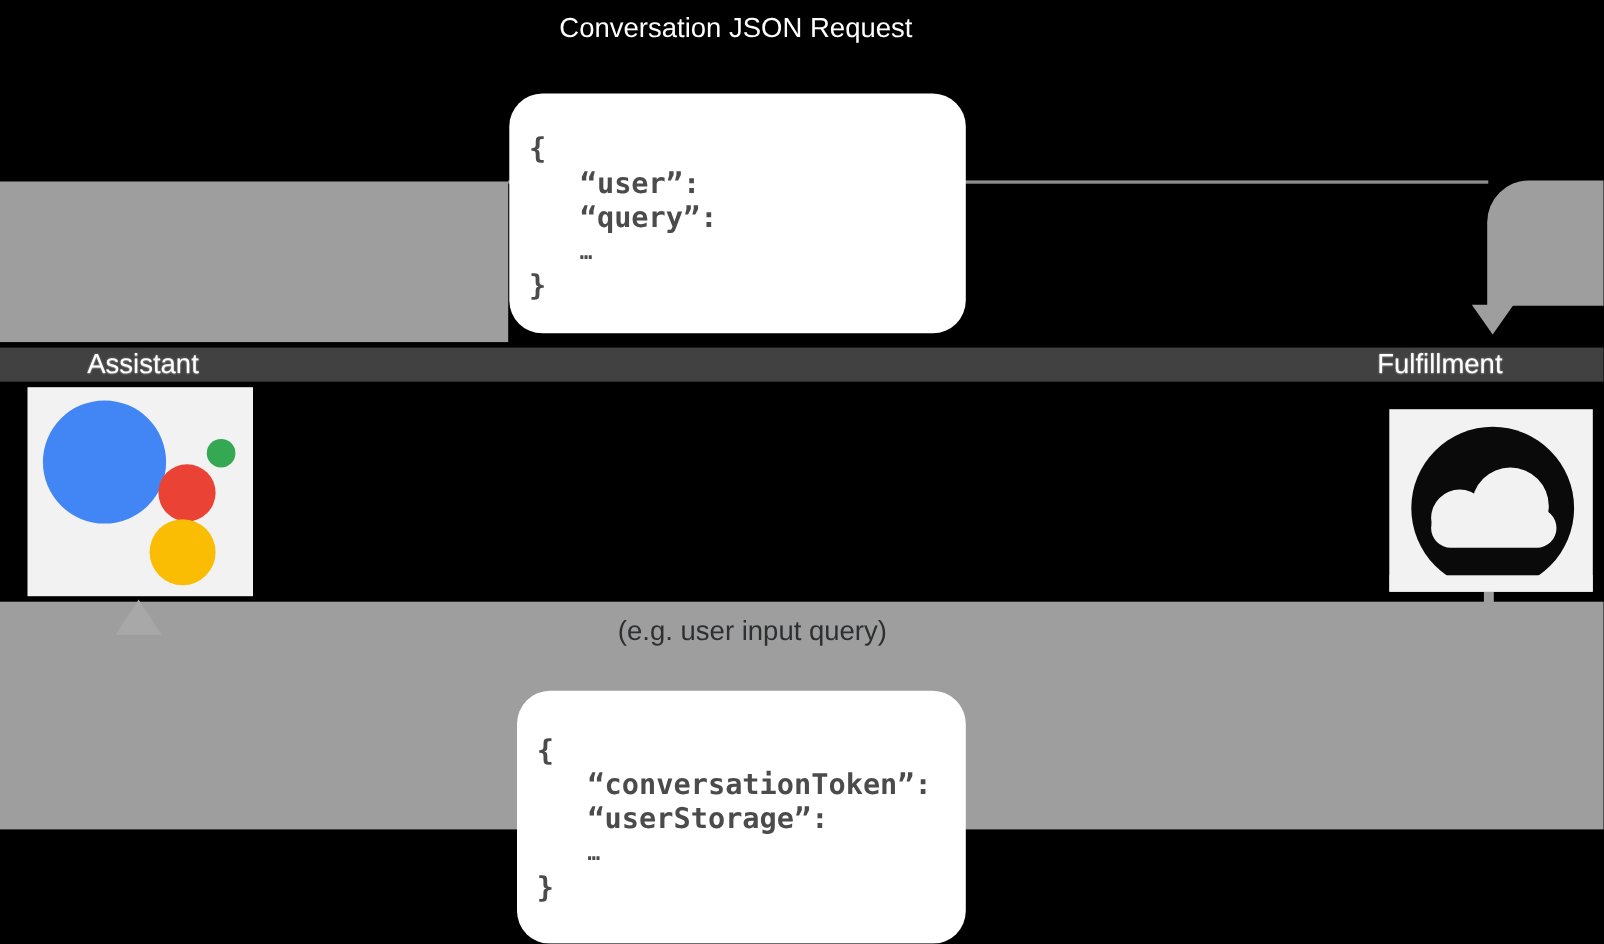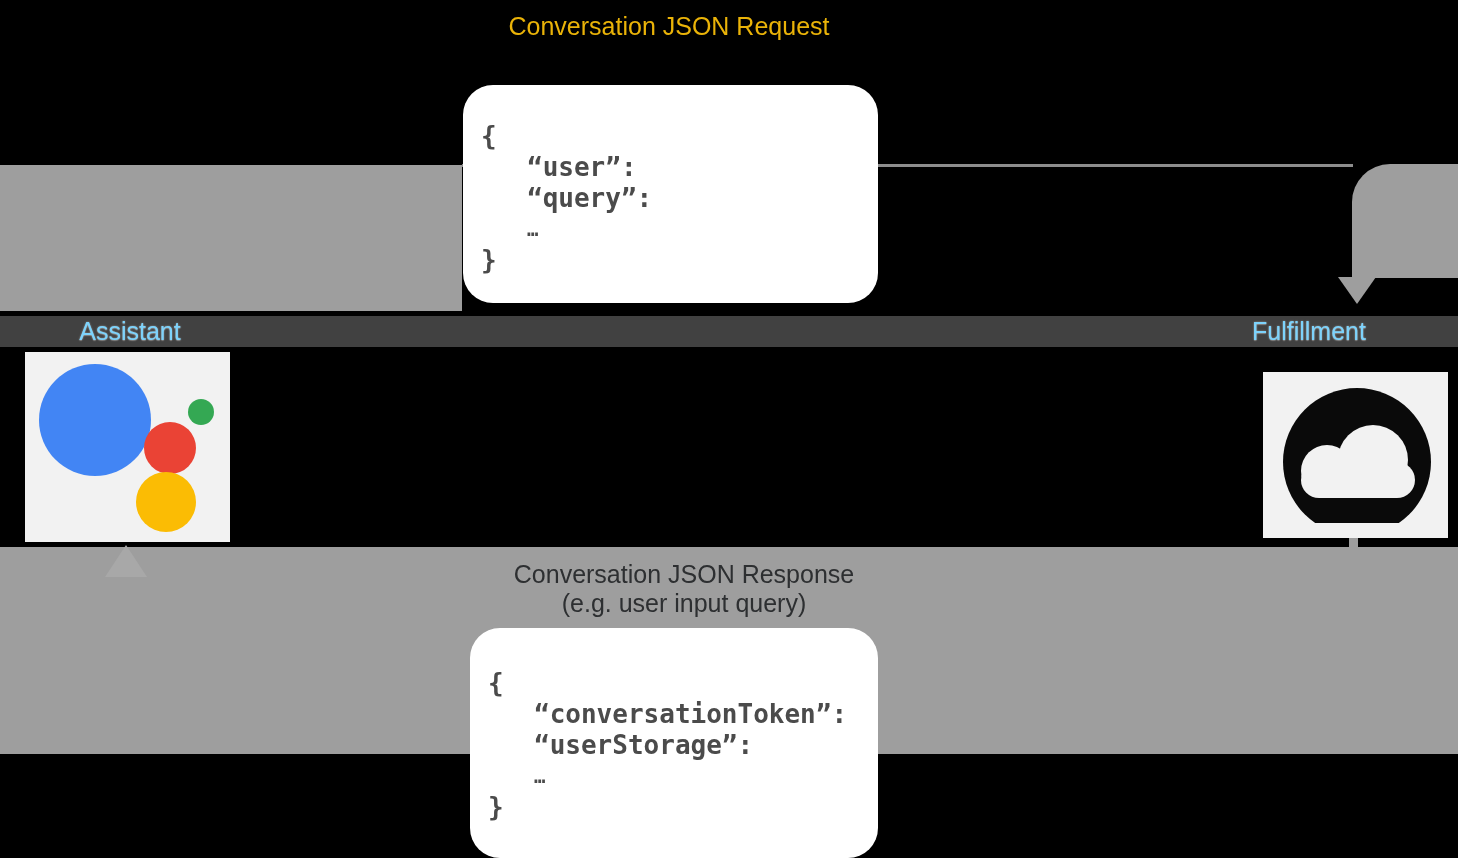--- a/index.html
+++ b/index.html
@@ -4,42 +4,42 @@
 <style>
   html,body{margin:0;padding:0;background:#000;}
   .canvas{
     position:relative;width:1458px;height:858px;background:#000;overflow:hidden;
     font-family:"Liberation Sans",sans-serif;
   }
   .abs{position:absolute;}
 
   
   .top-title{left:419px;top:12px;width:500px;text-align:center;
-    font-size:25px;line-height:29px;color:#eab308;font-weight:400;}
+    font-size:25px;line-height:29px;color:#ffffff;font-weight:400;}
   .bottom-title{left:419px;top:560px;width:530px;text-align:center;
     font-size:25px;line-height:29px;color:#2d2f31;font-weight:400;}
 
   
   .band-top{left:0;top:165px;width:462px;height:146px;background:#9e9e9e;}
   .line-top{left:462px;top:164px;width:891px;height:3px;background:#8d8d8d;}
   .corner-right{left:1352px;top:164px;width:106px;height:114px;background:#9e9e9e;
     border-top-left-radius:38px;}
   .arrowhead-down{left:1338px;top:277px;width:0;height:0;
     border-left:19px solid transparent;border-right:19px solid transparent;
     border-top:27px solid #9e9e9e;}
   .band-bottom{left:0;top:547px;width:1458px;height:207px;background:#9e9e9e;}
   .connector-right{left:1349px;top:538px;width:9px;height:10px;background:#9e9e9e;}
   .arrowhead-up{left:105px;top:545px;width:0;height:0;
     border-left:21px solid transparent;border-right:21px solid transparent;
     border-bottom:32px solid #a8a8a8;}
 
   
   .label-band{left:0;top:316px;width:1458px;height:31px;background:#414141;}
   .node-label{position:absolute;top:1px;width:210px;text-align:center;
-    font-size:25px;color:#7dd3fc;
+    font-size:25px;color:#ffffff;
     text-shadow:0 0 2px rgba(255,255,255,.45),0 1px 1px rgba(255,255,255,.25);}
   .label-assistant{left:25px;}
   .label-fulfillment{left:1204px;}
 
   
   .assistant-box{left:25px;top:352px;width:205px;height:190px;background:#f2f2f2;}
   .fulfillment-box{left:1263px;top:372px;width:185px;height:166px;background:#f2f2f2;}
 
   
   .code-box{background:#fff;border-radius:30px;color:#4b4b4b;
@@ -97,21 +97,20 @@
 
   <div class="abs code-box code-box-request">
     <div class="code-line">{</div>
     <div class="code-line ind">“user”:</div>
     <div class="code-line ind">“query”:</div>
     <div class="code-line ind dots">…</div>
     <div class="code-line">}</div>
   </div>
 
   <div class="abs bottom-title">
-    <div>Conversation JSON Response</div>
     <div>(e.g. user input query)</div>
   </div>
 
   <div class="abs code-box code-box-response">
     <div class="code-line">{</div>
     <div class="code-line ind">“conversationToken”:</div>
     <div class="code-line ind">“userStorage”:</div>
     <div class="code-line ind dots">…</div>
     <div class="code-line">}</div>
   </div>

